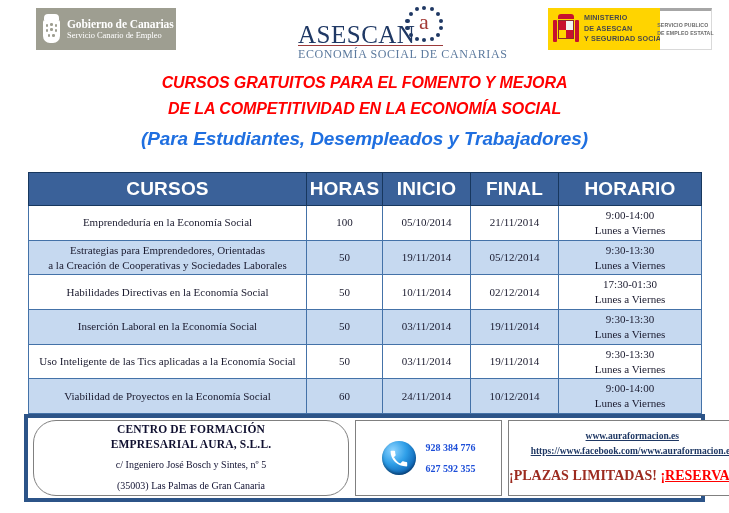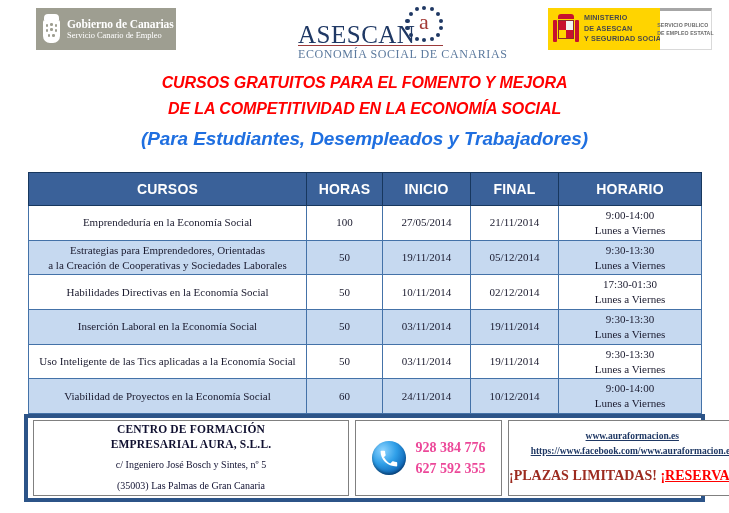--- a/index.html
+++ b/index.html
@@ -254,21 +254,21 @@
   table.courses th, table.courses td {
     border: 1px solid #4472a8;
     text-align: center;
     vertical-align: middle;
   }
   table.courses thead th {
     background: #3a6199;
     color: #ffffff;
     font-family: "Liberation Sans", sans-serif;
     font-weight: bold;
-    font-size: 14px;
+    font-size: 19px;
     height: 33px;
     border: 1px solid #17375e;
     letter-spacing: 0.2px;
   }
   table.courses tbody td {
     font-family: "Liberation Serif", serif;
     color: #1a1a2e;
     font-size: 11px;
     height: 34px;
     line-height: 1.35;
@@ -296,21 +296,21 @@
     gap: 6px;
   }
   .fbox {
     border: 1px solid #808080;
     background: #ffffff;
     height: 76px;
     display: flex;
     align-items: center;
     justify-content: center;
   }
-  .fbox-center { width: 316px; flex: 0 0 316px; }
+  .fbox-center { width: 316px; flex: 0 0 316px; border-radius: 23px; }
   .fbox-phone  { width: 147px; flex: 0 0 147px; gap: 10px; }
   .fbox-web    { flex: 1 1 auto; }
 
   .centro-text {
     text-align: center;
     font-family: "Liberation Serif", serif;
     color: #101030;
   }
   .centro-text .t1 {
     font-weight: bold;
@@ -329,23 +329,23 @@
     border-radius: 50%;
     background: radial-gradient(circle at 32% 28%, #8fd4ff 0%, #2f9fe8 40%, #0b5fb0 78%, #063a73 100%);
     box-shadow: inset 0 -2px 3px rgba(0,0,0,0.35);
     display: flex; align-items: center; justify-content: center;
     flex: 0 0 auto;
   }
   .phone-icon svg { display: block; }
   .phone-nums {
     font-family: "Liberation Serif", serif;
     font-weight: bold;
-    font-size: 14px;
+    font-size: 10px;
     line-height: 21px;
-    color: #ec4899;
+    color: #1d4ed8;
   }
 
   .web-text { text-align: center; line-height: 1.25; }
   .web-text .u1 {
     font-family: "Liberation Serif", serif;
     font-weight: bold;
     font-size: 9.5px;
     color: #1f3864;
     text-decoration: underline;
     display: block;
@@ -480,21 +480,21 @@
           <th>HORARIO</th>
         </tr>
       </thead>
       <tbody>
 
         <tr class="plain">
           <td class="c-name">
             <span>Emprendeduría en la Economía Social</span>
           </td>
           <td class="c-hours">100</td>
-          <td class="c-date">27/05/2014</td>
+          <td class="c-date">05/10/2014</td>
           <td class="c-date">21/11/2014</td>
           <td class="c-sched">
             <span class="sched-l1">9:00-14:00</span>
             <span class="sched-l2">Lunes a Viernes</span>
           </td>
         </tr>
 
         <tr class="alt">
           <td class="c-name">
             <span class="sched-l1">Estrategias para Emprendedores, Orientadas</span>

